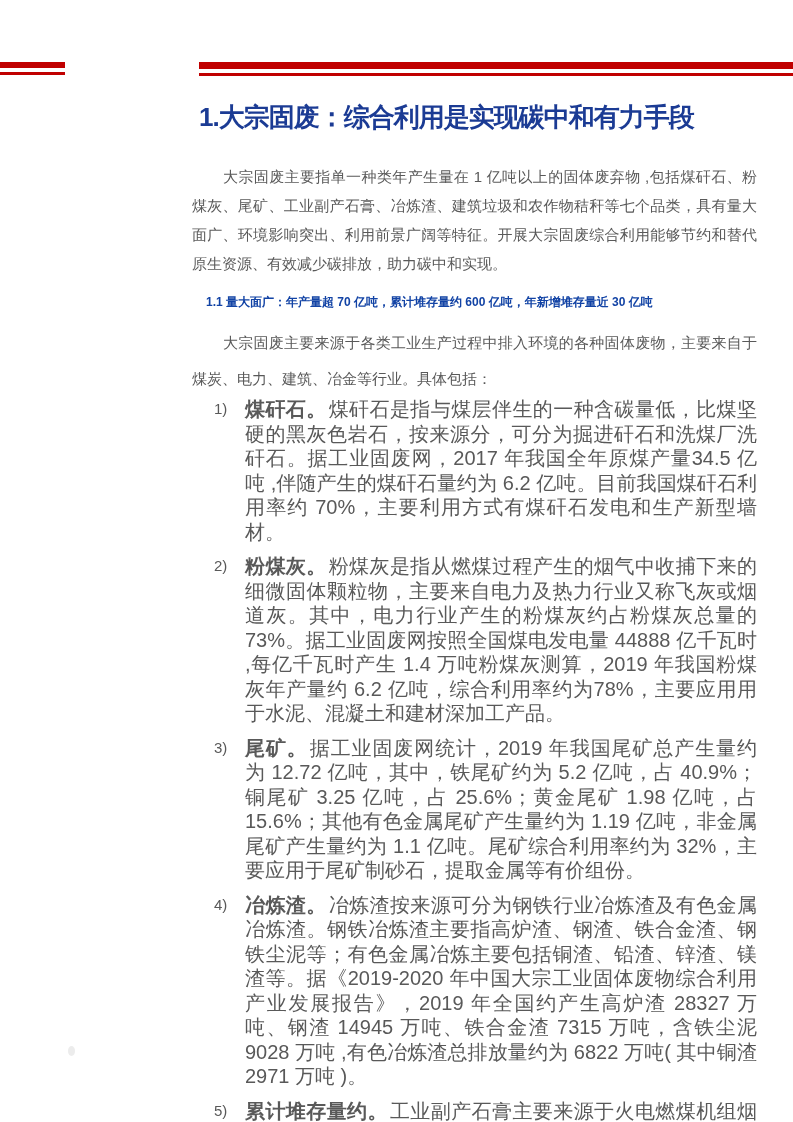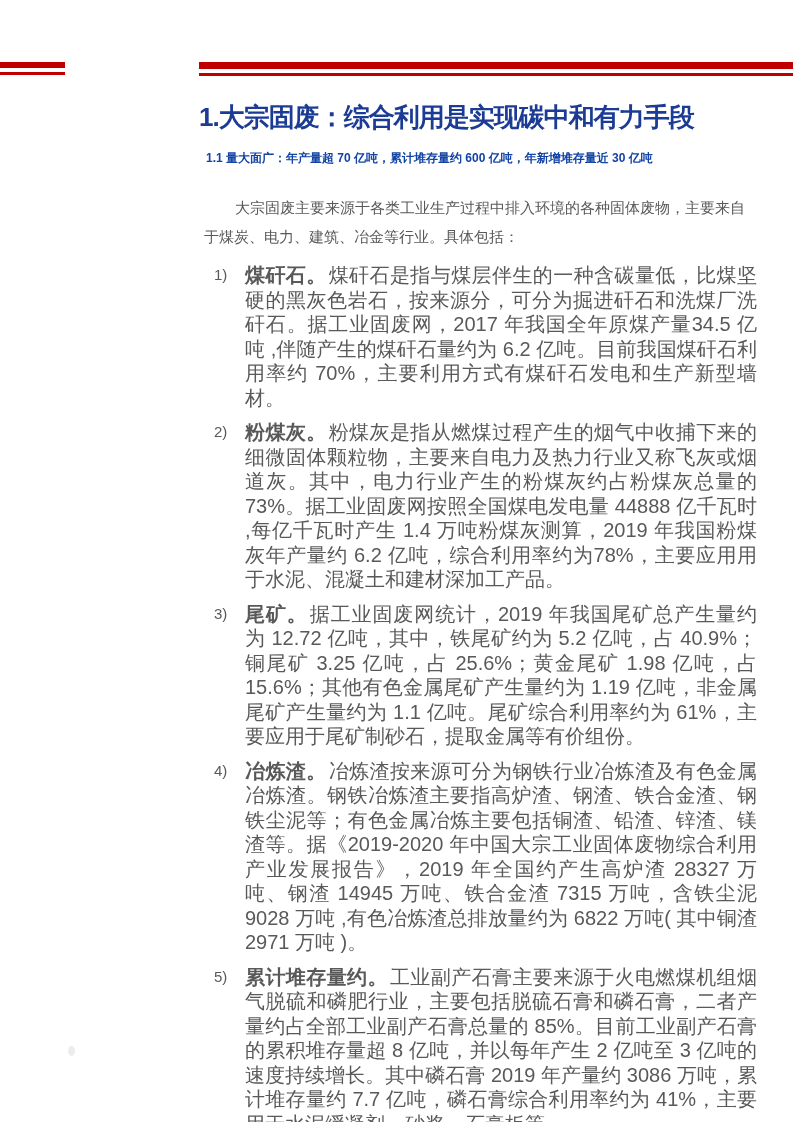--- a/index.html
+++ b/index.html
@@ -35,22 +35,22 @@
     font-size:15px;line-height:29px;
     text-align:justify;text-indent:31px;
   }
   .section-heading{
     margin:2px 0 0 4px;
     font-size:12px;line-height:45px;font-weight:bold;
     color:var(--heading-blue);
     text-align:justify;text-indent:10px;
   }
   .lead-para{
-    margin:12px;
-    font-size:15px;line-height:29px;
+    margin:0;
+    font-size:15px;line-height:36px;
     text-align:justify;text-indent:31px;
   }
   .waste-list{margin-top:0;}
   .list-item{display:flex;margin-bottom:10px;}
   .item-num{
     flex:none;width:53px;box-sizing:border-box;padding-left:22px;
     font-size:15px;line-height:24.5px;
   }
   .item-text{
     flex:1;
@@ -67,20 +67,21 @@
 <body>
 
 <div class="rule rule-left-thick"></div>
 <div class="rule rule-left-thin"></div>
 <div class="rule rule-right-thick"></div>
 <div class="rule rule-right-thin"></div>
 
 <div class="content">
   <h1 class="doc-title">1.大宗固废：综合利用是实现碳中和有力手段</h1>
 
+  <p class="para">大宗固废主要指单一种类年产生量在 1 亿吨以上的固体废弃物 ,包括煤矸石、粉煤灰、尾矿、工业副产石膏、冶炼渣、建筑垃圾和农作物秸秆等七个品类，具有量大面广、环境影响突出、利用前景广阔等特征。开展大宗固废综合利用能够节约和替代原生资源、有效减少碳排放，助力碳中和实现。</p>
 
   <h2 class="section-heading">1.1 量大面广：年产量超 70 亿吨，累计堆存量约 600 亿吨，年新增堆存量近 30 亿吨</h2>
 
   <p class="lead-para">大宗固废主要来源于各类工业生产过程中排入环境的各种固体废物，主要来自于煤炭、电力、建筑、冶金等行业。具体包括：</p>
 
   <div class="waste-list">
   <div class="list-item">
     <span class="item-num">1)</span>
     <span class="item-text">
       <span class="item-term">煤矸石。</span><span>煤矸石是指与煤层伴生的一种含碳量低，比煤坚硬的黑灰色岩石，按来源分，可分为掘进矸石和洗煤厂洗矸石。据工业固废网，2017 年我国全年原煤产量34.5 亿吨 ,伴随产生的煤矸石量约为 6.2 亿吨。目前我国煤矸石利用率约 70%，主要利用方式有煤矸石发电和生产新型墙材。</span>
@@ -90,21 +91,21 @@
   <div class="list-item">
     <span class="item-num">2)</span>
     <span class="item-text">
       <span class="item-term">粉煤灰。</span><span>粉煤灰是指从燃煤过程产生的烟气中收捕下来的细微固体颗粒物，主要来自电力及热力行业又称飞灰或烟道灰。其中，电力行业产生的粉煤灰约占粉煤灰总量的 73%。据工业固废网按照全国煤电发电量 44888 亿千瓦时 ,每亿千瓦时产生 1.4 万吨粉煤灰测算，2019 年我国粉煤灰年产量约 6.2 亿吨，综合利用率约为78%，主要应用用于水泥、混凝土和建材深加工产品。</span>
     </span>
   </div>
 
   <div class="list-item">
     <span class="item-num">3)</span>
     <span class="item-text">
-      <span class="item-term">尾矿。</span><span>据工业固废网统计，2019 年我国尾矿总产生量约为 12.72 亿吨，其中，铁尾矿约为 5.2 亿吨，占 40.9%；铜尾矿 3.25 亿吨，占 25.6%；黄金尾矿 1.98 亿吨，占 15.6%；其他有色金属尾矿产生量约为 1.19 亿吨，非金属尾矿产生量约为 1.1 亿吨。尾矿综合利用率约为 61%，主要应用于尾矿制砂石，提取金属等有价组份。</span>
+      <span class="item-term">尾矿。</span><span>据工业固废网统计，2019 年我国尾矿总产生量约为 12.72 亿吨，其中，铁尾矿约为 5.2 亿吨，占 40.9%；铜尾矿 3.25 亿吨，占 25.6%；黄金尾矿 1.98 亿吨，占 15.6%；其他有色金属尾矿产生量约为 1.19 亿吨，非金属尾矿产生量约为 1.1 亿吨。尾矿综合利用率约为 32%，主要应用于尾矿制砂石，提取金属等有价组份。</span>
     </span>
   </div>
 
   <div class="list-item">
     <span class="item-num">4)</span>
     <span class="item-text">
       <span class="item-term">冶炼渣。</span><span>冶炼渣按来源可分为钢铁行业冶炼渣及有色金属冶炼渣。钢铁冶炼渣主要指高炉渣、钢渣、铁合金渣、钢铁尘泥等；有色金属冶炼主要包括铜渣、铅渣、锌渣、镁渣等。据《2019-2020 年中国大宗工业固体废物综合利用产业发展报告》，2019 年全国约产生高炉渣 28327 万吨、钢渣 14945 万吨、铁合金渣 7315 万吨，含铁尘泥 9028 万吨 ,有色冶炼渣总排放量约为 6822 万吨( 其中铜渣 2971 万吨 )。</span>
     </span>
   </div>
 

